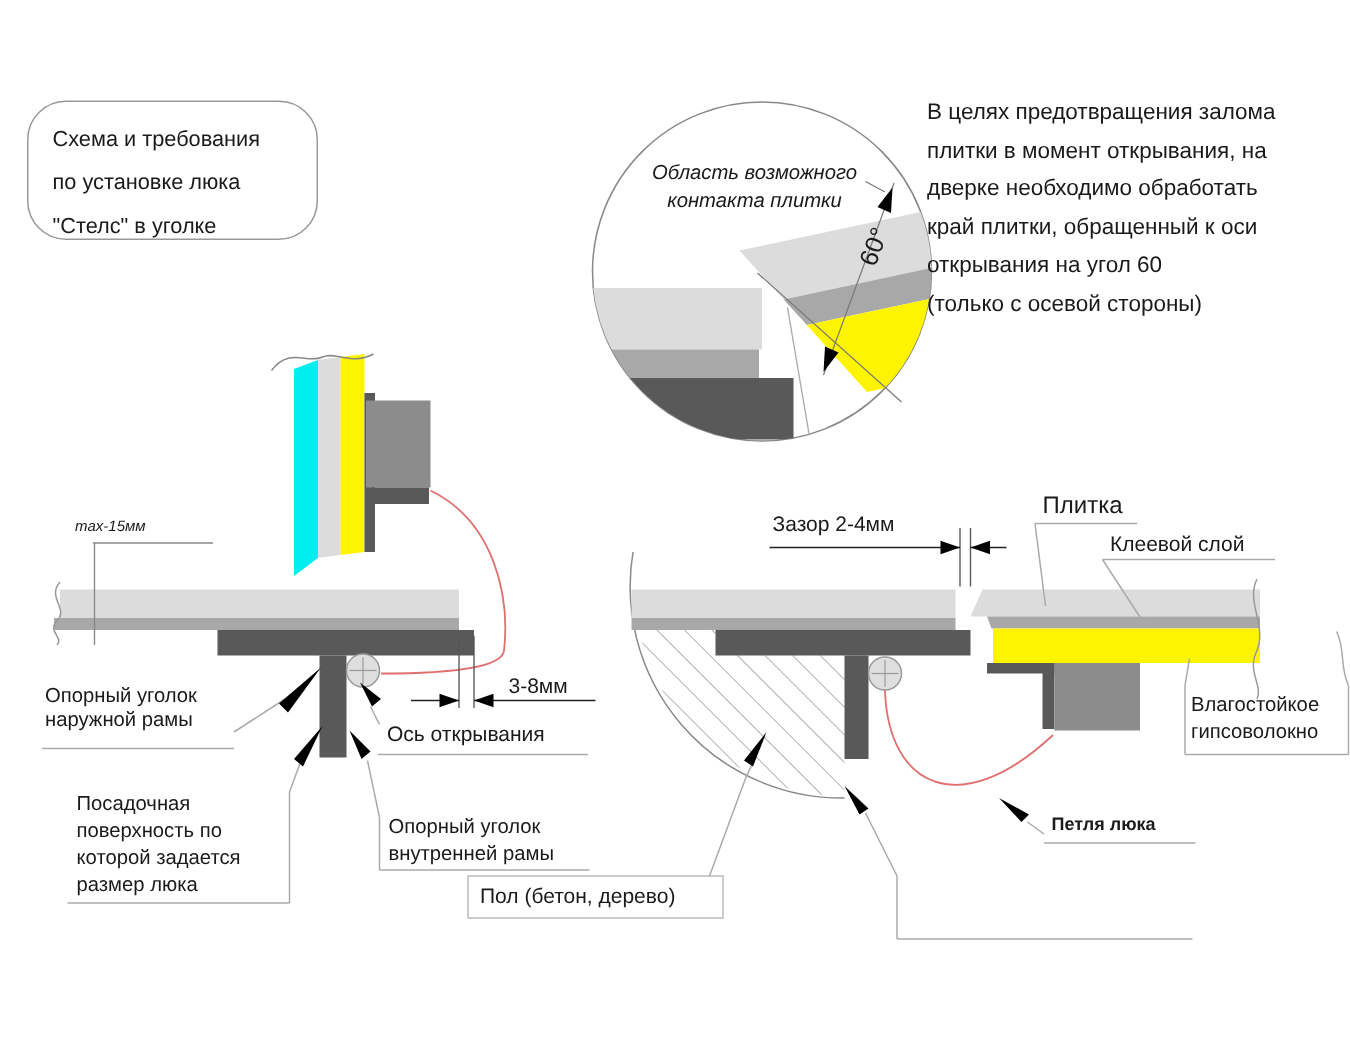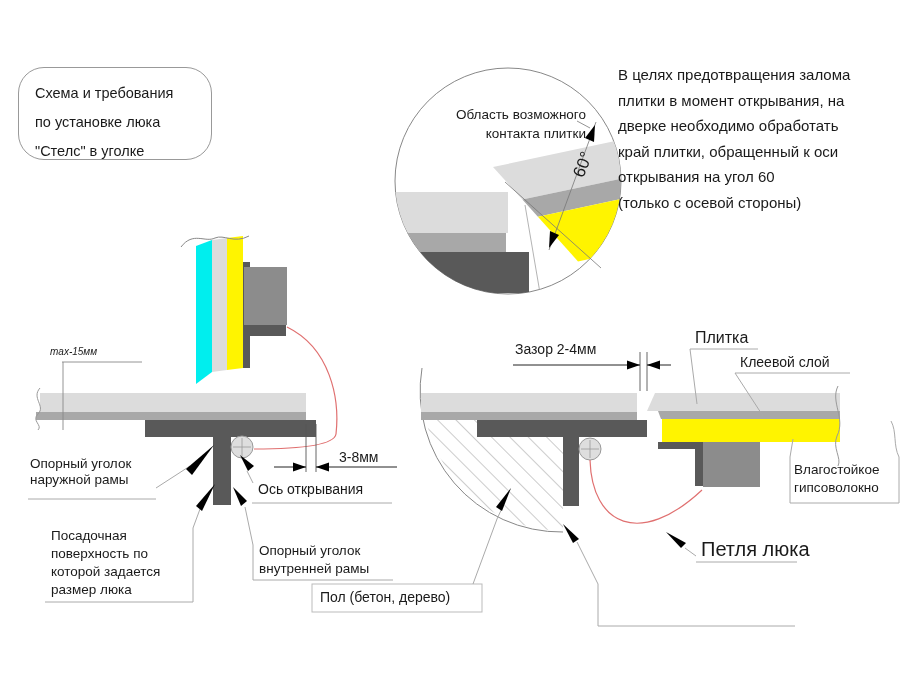--- a/index.html
+++ b/index.html
@@ -3,21 +3,21 @@
 <meta charset="utf-8">
 <style>
   html,body{margin:0;padding:0;background:#fff;}
   .canvas{position:relative;width:900px;height:700px;background:#fff;overflow:hidden;
           font-family:"Liberation Sans",sans-serif;color:#1a1a1a;}
   .canvas svg{position:absolute;left:0;top:0;}
   .lbl{position:absolute;white-space:pre-line;font-size:13.5px;line-height:16px;color:#1a1a1a;}
   .title-box{border:1.5px solid #999;border-radius:26px;padding:11px 10px 0 16px;
              font-size:14.5px;line-height:29px;background:#fff;}
   .note{text-align:left;font-size:15px;line-height:25.5px;}
-  .ctr{text-align:right;}
+  .ctr{text-align:center;font-style:italic;}
 </style>
 </head>
 <body>
 
 <div class="canvas">
 
 <svg width="900" height="700" viewBox="0 0 900 700">
   <defs>
     <pattern id="hatch" width="13" height="13" patternUnits="userSpaceOnUse" patternTransform="rotate(45)">
       <line x1="0" y1="0" x2="13" y2="0" stroke="#9a9a9a" stroke-width="1"></line>
@@ -197,16 +197,16 @@
 
 <div class="lbl" style="left:515px;top:341px;font-size:14px;">Зазор 2-4мм</div>
 
 <div class="lbl" style="left:695px;top:330px;font-size:16px;">Плитка</div>
 
 <div class="lbl" style="left:740px;top:354px;font-size:14px;">Клеевой слой</div>
 
 <div class="lbl" style="left:794px;top:461px;line-height:18px;">Влагостойкое
 гипсоволокно</div>
 
-<div class="lbl" style="left:701px;top:541px;font-size:20px;">Петля люка</div>
+<div class="lbl" style="left:701px;top:541px;font-size:12px;font-weight:bold;">Петля люка</div>
 
 
 </div>
 
 </body></html>

